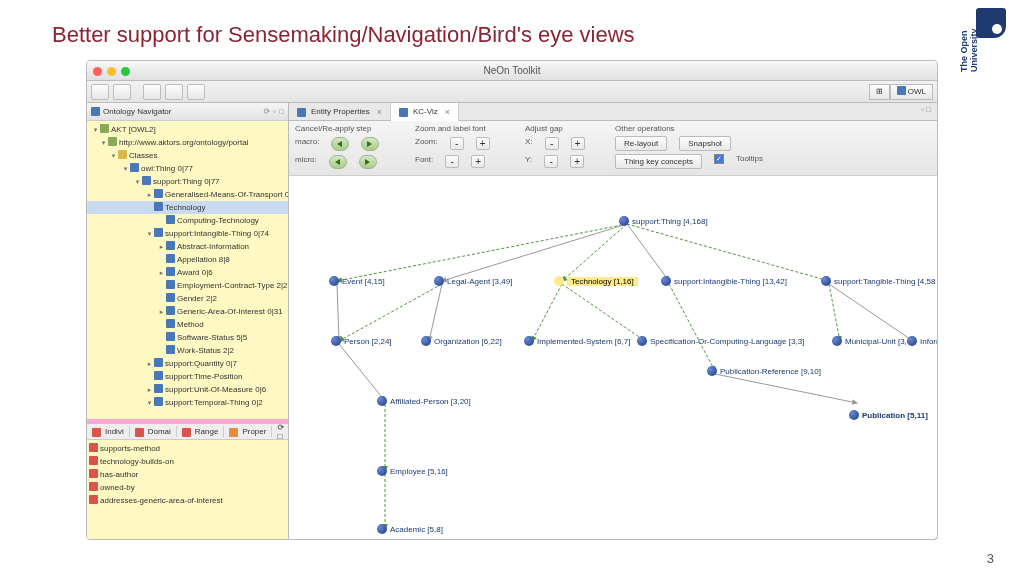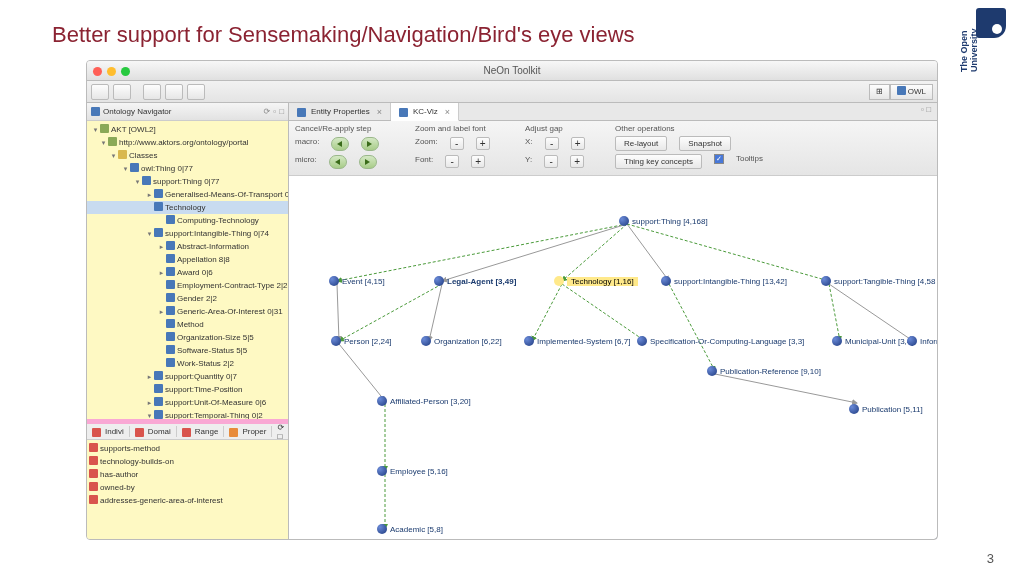--- a/index.html
+++ b/index.html
@@ -109,21 +109,20 @@
           <div class="i5 sel"><span class="tw"></span><span class="ico ic-c"></span>Technology</div>
           <div class="i6"><span class="tw"></span><span class="ico ic-c"></span>Computing-Technology</div>
           <div class="i5"><span class="tw">▾</span><span class="ico ic-c"></span>support:Intangible-Thing 0|74</div>
           <div class="i6"><span class="tw">▸</span><span class="ico ic-c"></span>Abstract-Information</div>
           <div class="i6"><span class="tw"></span><span class="ico ic-c"></span>Appellation 8|8</div>
           <div class="i6"><span class="tw">▸</span><span class="ico ic-c"></span>Award 0|6</div>
           <div class="i6"><span class="tw"></span><span class="ico ic-c"></span>Employment-Contract-Type 2|2</div>
           <div class="i6"><span class="tw"></span><span class="ico ic-c"></span>Gender 2|2</div>
           <div class="i6"><span class="tw">▸</span><span class="ico ic-c"></span>Generic-Area-Of-Interest 0|31</div>
           <div class="i6"><span class="tw"></span><span class="ico ic-c"></span>Method</div>
-          <div class="i6"><span class="tw"></span><span class="ico ic-c"></span>Organization-Size 5|5</div>
           <div class="i6"><span class="tw"></span><span class="ico ic-c"></span>Software-Status 5|5</div>
           <div class="i6"><span class="tw"></span><span class="ico ic-c"></span>Work-Status 2|2</div>
           <div class="i5"><span class="tw">▸</span><span class="ico ic-c"></span>support:Quantity 0|7</div>
           <div class="i5"><span class="tw"></span><span class="ico ic-c"></span>support:Time-Position</div>
           <div class="i5"><span class="tw">▸</span><span class="ico ic-c"></span>support:Unit-Of-Measure 0|6</div>
           <div class="i5"><span class="tw">▾</span><span class="ico ic-c"></span>support:Temporal-Thing 0|2</div>
         </div>
       <div class="bottom-left">
         <div class="tabs-sm" id="btabs">
             <span class="tab-sm"><span class="ico ic-o"></span>Indivi</span>
@@ -227,21 +226,21 @@
             <line x1="48" y1="108" x2="50" y2="165" stroke="#999" stroke-width="1" marker-end="url(#aa)"></line>
           </svg>
       <div class="node" style="left: 330px; top: 40px;">
             <span class="nd"></span>
             <span>support:Thing [4,168]</span>
           </div>
           <div class="node" style="left: 40px; top: 100px;">
             <span class="nd"></span>
             <span>Event [4,15]</span>
           </div>
-          <div class="node" style="left: 145px; top: 100px; font-weight: bold;">
+          <div class="node" style="left: 145px; top: 100px;">
             <span class="nd"></span>
             <span>Legal-Agent [3,49]</span>
           </div>
           <div class="node hl" style="left: 265px; top: 100px;">
             <span class="nd"></span>
             <span>Technology [1,16]</span>
           </div>
           <div class="node" style="left: 372px; top: 100px;">
             <span class="nd"></span>
             <span>support:Intangible-Thing [13,42]</span>
@@ -275,21 +274,21 @@
             <span>Inform</span>
           </div>
           <div class="node" style="left: 418px; top: 190px;">
             <span class="nd"></span>
             <span>Publication-Reference [9,10]</span>
           </div>
           <div class="node" style="left: 88px; top: 220px; justify-content: space-between;">
             <span class="nd"></span>
             <span>Affiliated-Person [3,20]</span>
           </div>
-          <div class="node" style="left: 560px; top: 228px;">
+          <div class="node" style="left: 560px; top: 234px; font-weight: bold;">
             <span class="nd"></span>
             <span>Publication [5,11]</span>
           </div>
           <div class="node" style="left: 88px; top: 290px;">
             <span class="nd"></span>
             <span>Employee [5,16]</span>
           </div>
           <div class="node" style="left: 88px; top: 348px;">
             <span class="nd"></span>
             <span>Academic [5,8]</span>

